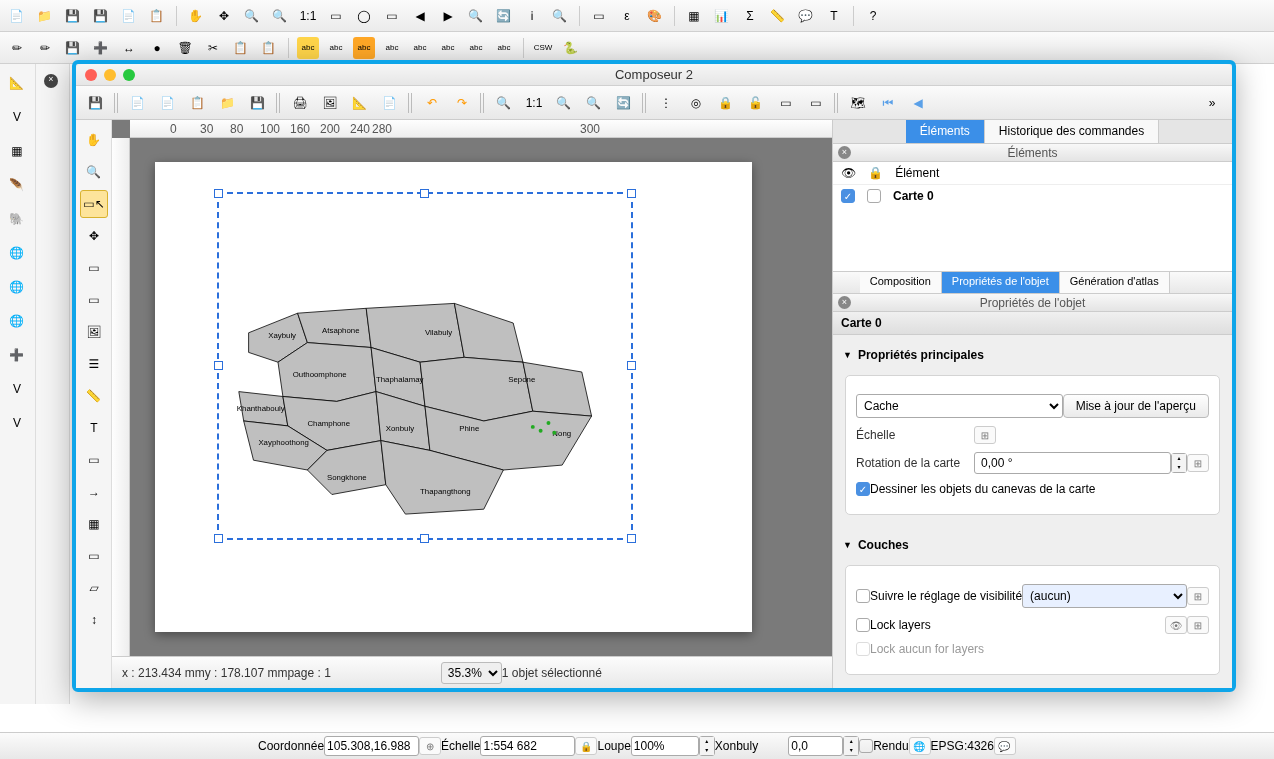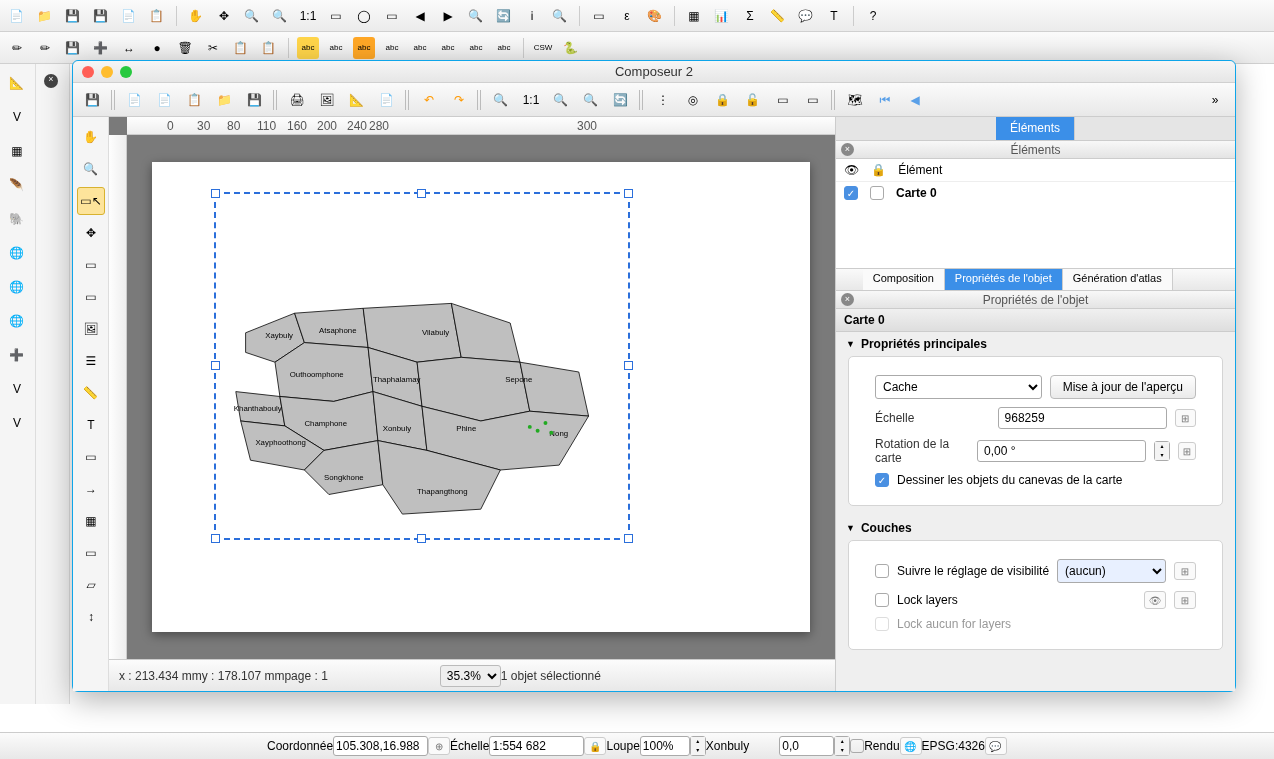--- a/index.html
+++ b/index.html
@@ -3,38 +3,38 @@
 <meta charset="utf-8">
 <style>
 *{box-sizing:border-box;margin:0;padding:0;font-family:-apple-system,Helvetica,Arial,sans-serif;font-size:12px}
 body{background:#fff;width:1274px;height:759px;position:relative;overflow:hidden}
 .tb{display:flex;align-items:center;gap:6px;padding:3px 6px;background:linear-gradient(#fbfbfb,#ebebeb);border-bottom:1px solid #d0d0d0;height:32px}
 .tb .ic{width:22px;height:22px;display:flex;align-items:center;justify-content:center;border-radius:3px}
 .tb .sep{width:1px;height:20px;background:#ccc;margin:0 2px}
 .side{position:absolute;left:0;top:64px;width:36px;background:#f5f5f5;border-right:1px solid #ddd;display:flex;flex-direction:column;gap:8px;padding:6px 4px;height:640px}
 .side .ic{width:26px;height:26px;display:flex;align-items:center;justify-content:center}
 .side2{position:absolute;left:36px;top:64px;width:34px;background:#f5f5f5;border-right:1px solid #ddd;padding:6px 4px;height:640px}
-.win{position:absolute;left:72px;top:60px;width:1164px;height:632px;background:#ededed;border:1px solid #0ea5e9;border-radius:6px;box-shadow:0 8px 30px rgba(0,0,0,.3)}
+.win{position:absolute;left:72px;top:60px;width:1164px;height:632px;background:#ededed;border:4px solid #0ea5e9;border-radius:6px;box-shadow:0 8px 30px rgba(0,0,0,.3)}
 .titlebar{height:22px;background:linear-gradient(#f6f6f6,#e6e6e6);border-bottom:1px solid #d0d0d0;display:flex;align-items:center;border-radius:6px 6px 0 0;position:relative}
 .titlebar .btns{display:flex;gap:7px;padding-left:9px}
 .tbtn{width:12px;height:12px;border-radius:50%}
 .titlebar .title{position:absolute;left:0;right:0;text-align:center;font-size:13px;color:#333}
 .compo-tb{height:34px;display:flex;align-items:center;gap:6px;padding:0 8px;background:linear-gradient(#fbfbfb,#e8e8e8);border-bottom:1px solid #ccc}
 .compo-tb .ic{width:24px;height:24px;display:flex;align-items:center;justify-content:center}
 .compo-tb .sep{width:6px;height:20px;background:repeating-linear-gradient(90deg,#bbb,#bbb 1px,transparent 1px,transparent 3px)}
 .body{display:flex;height:calc(100% - 56px)}
 .tools{width:36px;background:#f5f5f5;border-right:1px solid #ddd;display:flex;flex-direction:column;gap:4px;padding:6px 4px}
 .tools .ic{width:28px;height:28px;display:flex;align-items:center;justify-content:center;border:1px solid transparent;border-radius:3px}
 .tools .ic.active{background:#fde49b;border-color:#d8b22f}
 .canvas-area{flex:1;background:#7a7a7a;position:relative;display:flex;flex-direction:column}
 .ruler-h{height:18px;background:linear-gradient(#fefefe,#eee);border-bottom:1px solid #ccc;margin-left:18px;font-size:8px;color:#555;position:relative;overflow:hidden}
 .ruler-h span{position:absolute;top:2px}
 .ruler-v{width:18px;position:absolute;left:0;top:18px;bottom:32px;background:linear-gradient(90deg,#fefefe,#eee);border-right:1px solid #ccc}
 .canvas-wrap{flex:1;background:#7a7a7a;overflow:auto;margin-left:18px;display:flex;align-items:center;justify-content:flex-start;padding:10px 25px}
-.page{width:658px;height:470px;background:#fff;box-shadow:0 3px 10px rgba(0,0,0,.4);position:relative}
+.page{width:597px;height:470px;background:#fff;box-shadow:0 3px 10px rgba(0,0,0,.4);position:relative}
 .map-frame{position:absolute;left:62px;top:30px;width:416px;height:348px;border:2px dashed #2b6fdb;background:#fff}
 .handle{width:9px;height:9px;background:#fff;border:1px solid #2b6fdb;position:absolute}
 .maparea{position:absolute;left:10px;top:80px;right:10px;bottom:20px}
 .province{fill:#bfbfbf;stroke:#000;stroke-width:.8}
 .plabel{font-size:8px;fill:#000}
 .status-c{height:32px;background:linear-gradient(#fcfcfc,#e8e8e8);border-top:1px solid #ccc;display:flex;align-items:center;padding:0 10px;font-size:12px;color:#333}
 .status-c select{font-size:12px;border:1px solid #bbb;border-radius:3px;padding:2px}
 .rpanel{width:400px;background:#efefef;border-left:1px solid #ccc;display:flex;flex-direction:column;overflow:hidden}
 .tabs{display:flex;height:24px;background:#e5e5e5;border-bottom:1px solid #ccc}
 .tab{padding:4px 14px;font-size:12px;border-right:1px solid #ccc;background:#f8f8f8}
@@ -44,24 +44,24 @@
 .elem-list{height:110px;background:#fff;border-bottom:1px solid #ccc;overflow:auto}
 .elem-hdr{display:flex;padding:4px 8px;gap:12px;border-bottom:1px solid #eee;align-items:center}
 .elem-row{display:flex;padding:4px 8px;gap:12px;align-items:center}
 .ck{width:14px;height:14px;border:1px solid #aaa;border-radius:3px;display:inline-flex;align-items:center;justify-content:center;font-size:10px}
 .ck.on{background:#4a90e2;border-color:#4a90e2;color:#fff}
 .sub-tabs{display:flex;height:22px;background:linear-gradient(#fafafa,#e8e8e8);border-bottom:1px solid #ccc}
 .sub-tab{padding:3px 10px;font-size:11px;border-right:1px solid #ccc;background:#fafafa}
 .sub-tab.active{background:#3b8fe8;color:#fff}
 .obj-title{background:linear-gradient(#f0f0f0,#dedede);padding:4px 8px;font-weight:bold;font-size:12px;border-bottom:1px solid #ccc}
 .props{flex:1;overflow:auto;background:#efefef}
-.sect-head{padding:5px 10px;font-weight:bold;font-size:12px;background:#efefef;display:flex;align-items:center;gap:6px}
+.sect-head{padding:13px 10px;font-weight:bold;font-size:12px;background:#efefef;display:flex;align-items:center;gap:6px}
 .sect-head::before{content:'▼';font-size:9px}
 .sect-body{background:#fff;margin:0 12px 10px 12px;border:1px solid #d4d4d4;border-radius:5px;padding:10px}
-.frow{display:flex;align-items:center;gap:8px;margin:8px 16px}
+.frow{display:flex;align-items:center;margin:8px 0}
 .frow label{width:118px;font-size:12px;color:#333}
 .frow input[type=text]{flex:1;border:1px solid #aaa;border-radius:3px;padding:3px 6px;font-size:12px;background:#fff}
 .frow select{border:1px solid #aaa;border-radius:3px;padding:3px;font-size:12px;background:#fff}
 .btn{padding:4px 12px;background:linear-gradient(#fefefe,#eaeaea);border:1px solid #bbb;border-radius:4px;font-size:12px}
 .spin{display:flex;flex-direction:column;border:1px solid #aaa;border-radius:3px}
 .spin span{width:14px;height:9px;font-size:6px;line-height:9px;text-align:center;background:#f4f4f4}
 .mini{width:22px;height:18px;border:1px solid #ccc;border-radius:3px;background:#fafafa;display:inline-flex;align-items:center;justify-content:center;font-size:10px;color:#777}
 .checkbox{width:14px;height:14px;border:1px solid #aaa;border-radius:3px;display:inline-flex;align-items:center;justify-content:center;font-size:10px;flex-shrink:0}
 .checkbox.on{background:#4a90e2;border-color:#4a90e2;color:#fff}
 .bottombar{position:absolute;left:0;right:0;bottom:0;height:27px;background:linear-gradient(#fbfbfb,#e8e8e8);border-top:1px solid #ccc;display:flex;align-items:center;padding:0 15px;font-size:12px;justify-content:center}
@@ -210,21 +210,21 @@
       <span class="ic">▦</span>
       <span class="ic">▭</span>
       <span class="ic">▱</span>
       <span class="ic">↕</span>
     </div>
     <div class="canvas-area">
       <div class="ruler-h">
         <span style="left:40px">0</span>
           <span style="left:70px">30</span>
           <span style="left:100px">80</span>
-          <span style="left:130px">110</span>
+          <span style="left:130px">100</span>
           <span style="left:160px">160</span>
           <span style="left:190px">200</span>
           <span style="left:220px">240</span>
           <span style="left:242px">280</span>
           <span style="left:450px">300</span>
       </div>
       <div class="ruler-v"></div>
       <div class="canvas-wrap">
         <div class="page">
           <div class="map-frame">
@@ -281,20 +281,21 @@
         <span style="flex:1"></span>
         <select><option>35.3%</option></select>
         <span>1 objet sélectionné</span>
         <span style="flex:2"></span>
       </div>
     </div>
     <div class="rpanel">
       <div class="tabs">
         <div style="flex:1"></div>
         <div class="tab active">Éléments</div>
+        <div class="tab">Historique des commandes</div>
         <div style="flex:1"></div>
       </div>
       <div class="phead">
         <span class="close">×</span>
         <span>Éléments</span>
       </div>
       <div class="elem-list">
         <div class="elem-hdr">
           <span>👁</span>
           <span>🔒</span>
@@ -320,21 +321,20 @@
       <div class="obj-title">Carte 0</div>
       <div class="props">
         <div class="sect-head">Propriétés principales</div>
         <div class="sect-body">
           <div class="frow">
             <select style="flex:1;background:#fff"><option>Cache</option></select>
             <button class="btn">Mise à jour de l'aperçu</button>
           </div>
           <div class="frow">
             <label>Échelle</label>
-            <input type="text" value="968259" style="">
             <span class="mini">⊞</span>
           </div>
           <div class="frow">
             <label>Rotation de la carte</label>
             <input type="text" value="0,00 °" style="">
             <div class="spin">
                 <span>▴</span>
                 <span>▾</span>
               </div>
             <span class="mini">⊞</span>
@@ -369,21 +369,21 @@
 </div>
 
 <div class="bottombar">
   <span>Coordonnée</span>
   <input type="text" value="105.308,16.988" style="">
   <span class="mini">⊕</span>
   <span>Échelle</span>
   <input type="text" value="1:554 682" style="">
   <span class="mini">🔒</span>
   <span>Loupe</span>
-  <input type="text" style="width: 50px;" value="100%">
+  <input type="text" style="width: 68px;" value="100%">
   <div class="spin">
       <span>▴</span>
       <span>▾</span>
     </div>
   <span>Xonbuly</span>
   <input type="text" style="width: 55px; margin-left: 30px;" value="0,0">
   <div class="spin">
       <span>▴</span>
       <span>▾</span>
     </div>

